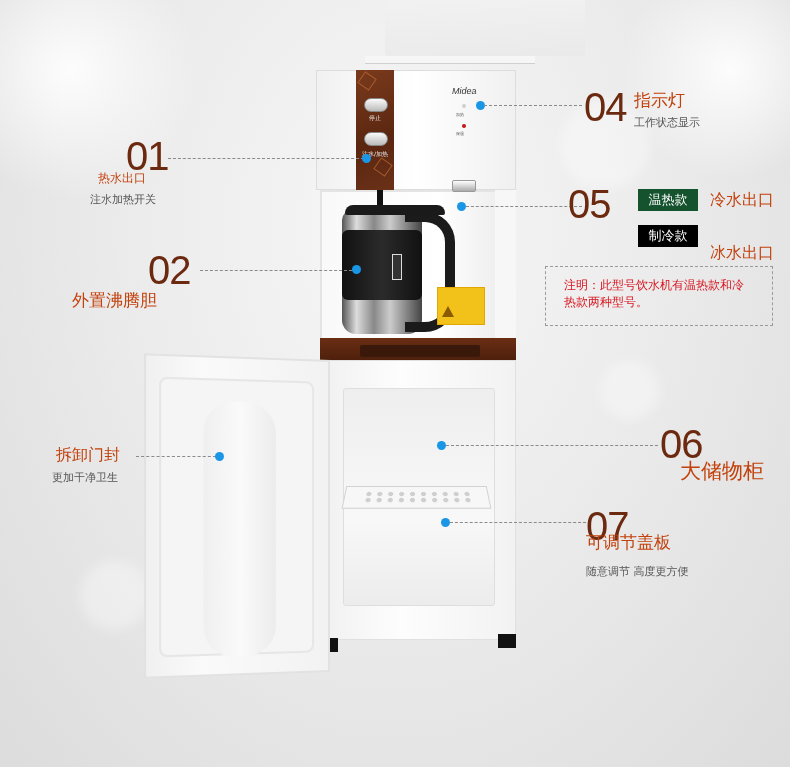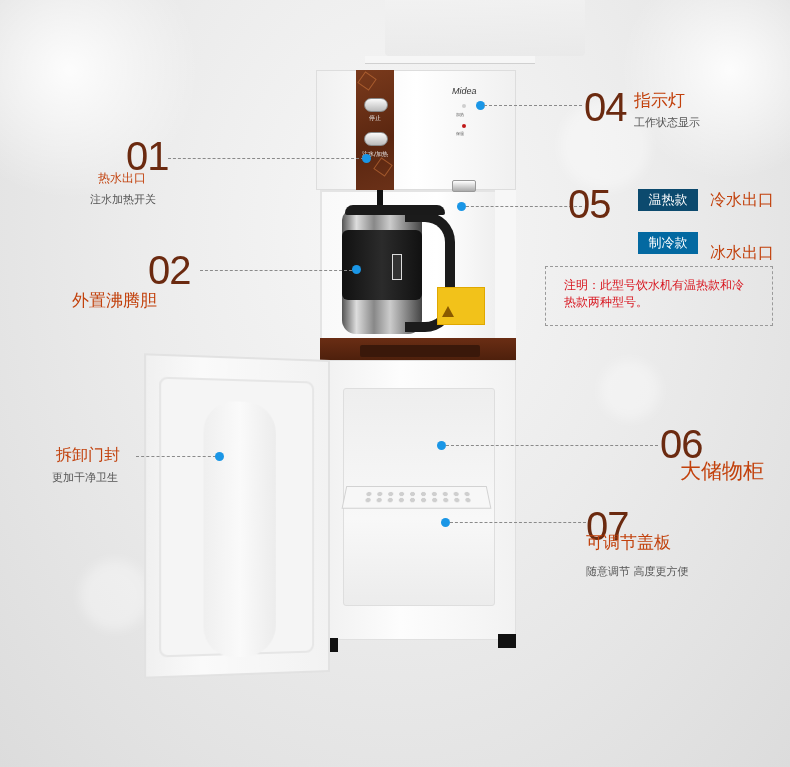--- a/index.html
+++ b/index.html
@@ -160,23 +160,23 @@
   <div class="line" style="left:484px;top:105px;width:98px;"></div>
   <div class="num" style="left:584px;top:87px;">04</div>
   <div class="title" style="left:634px;top:92px;font-size:17px;">指示灯</div>
   <div class="sub" style="left:634px;top:117px;">工作状态显示</div>
 </div>
 
 <div>
   <div class="dot" style="left:457px;top:202px;"></div>
   <div class="line" style="left:466px;top:206px;width:116px;"></div>
   <div class="num" style="left:568px;top:184px;">05</div>
-  <div class="tag" style="left:638px;top:189px;background:#0c4a6e;">温热款</div>
+  <div class="tag" style="left:638px;top:189px;background:#14532d;">温热款</div>
   <div class="title" style="left:710px;top:192px;">冷水出口</div>
-  <div class="tag" style="left:638px;top:232px;background:#0369a1;">制冷款</div>
+  <div class="tag" style="left:638px;top:225px;background:#000000;">制冷款</div>
   <div class="title" style="left:710px;top:225px;margin-top:20px;">冰水出口</div>
 </div>
 
 <div class="note">注明：此型号饮水机有温热款和冷热款两种型号。</div>
 
 <div>
   <div class="dot" style="left:437px;top:441px;"></div>
   <div class="line" style="left:446px;top:445px;width:212px;"></div>
   <div class="num" style="left:660px;top:424px;">06</div>
   <div class="title" style="left:680px;top:461px;font-size:21px;">大储物柜</div>

